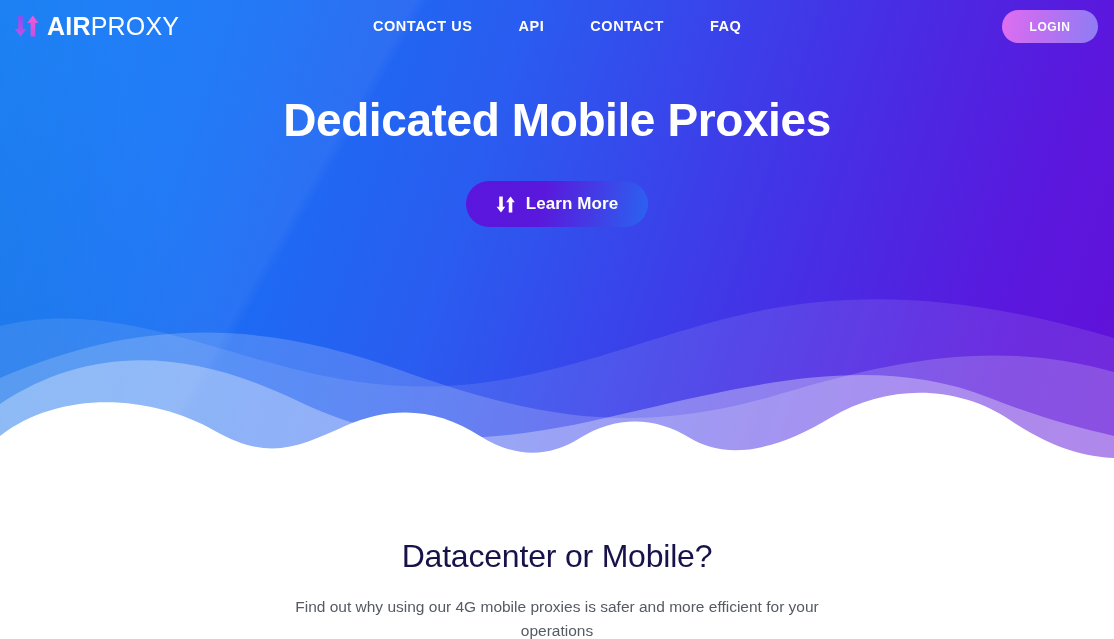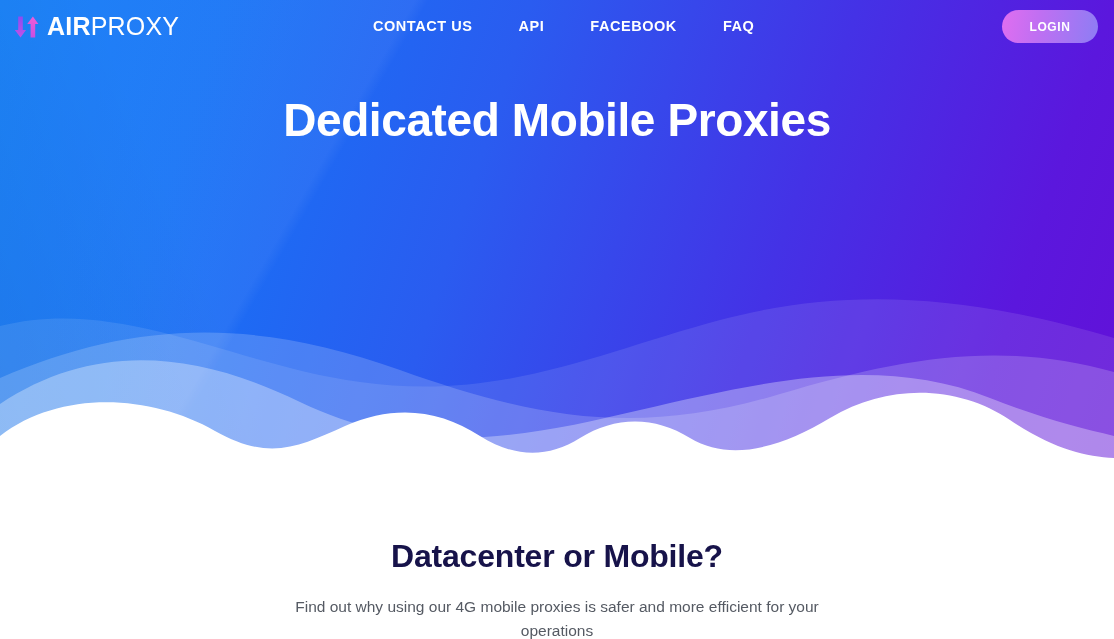--- a/index.html
+++ b/index.html
@@ -37,21 +37,21 @@
   }
 
   
   .navbar {
     position:absolute; top:0; left:0;
     width:1114px; height:53px;
     display:flex; align-items:center;
     z-index:40;
   }
   .logo {
-    display:flex; align-items:flex-end;
+    display:flex; align-items:flex-start;
     margin-left:14px;
     gap:7px;
     cursor:pointer;
   }
   .logo-mark { display:block; }
   .logo-text {
     font-size:25px;
     letter-spacing:0.2px;
     color:#ffffff;
     line-height:1;
@@ -157,21 +157,21 @@
 
   
   .section {
     width:1114px;
     background:#ffffff;
     text-align:center;
     padding-top:72px;
   }
   .section-title {
     font-size:32px;
-    font-weight:700;
+    font-weight:400;
     color:#17134a;
     letter-spacing:-0.2px;
   }
   .section-desc {
     margin:20px auto 0;
     max-width:545px;
     font-size:15.5px;
     line-height:1.58;
     color:#555a63;
     font-weight:400;
@@ -205,31 +205,38 @@
         <path d="M16.6 22.4 h4.6 V9.0 h3.2 L18.9 1.5 L13.2 9.0 h3.4 Z" fill="url(#gUp)"></path>
       </svg>
       <div class="logo-text">
         <span class="bold">AIR</span><span class="light">PROXY</span>
       </div>
     </div>
 
     <div class="nav-links">
       <a class="nav-link" href="#">CONTACT US</a>
       <a class="nav-link" href="#">API</a>
-      <a class="nav-link" href="#">FACEBOOK</a>
+      <a class="nav-link" href="#">CONTACT</a>
       <a class="nav-link" href="#">FAQ</a>
     </div>
 
     <div class="nav-actions">
       <button class="btn-login">LOGIN</button>
     </div>
   </div>
 
   <div class="hero-content">
     <h1 class="hero-title">Dedicated Mobile Proxies</h1>
+    <button class="btn-learn">
+      <svg width="20" height="19" viewBox="0 0 26 24">
+        <path d="M4.2 1.5 h4.6 v13.4 h3.2 L6.5 22.4 L0.8 14.9 h3.4 Z" fill="#ffffff"></path>
+        <path d="M16.6 22.4 h4.6 V9.0 h3.2 L18.9 1.5 L13.2 9.0 h3.4 Z" fill="#ffffff"></path>
+      </svg>
+      <span>Learn More</span>
+    </button>
   </div>
 
   <svg class="waves" viewBox="0 0 1114 180" preserveAspectRatio="none">
 
     <path d="M0,40 C120,10 230,78 360,96 C500,116 600,66 720,34 C840,2 960,6 1114,52 L1114,180 L0,180 Z" fill="rgba(255,255,255,0.10)"></path>
 
     <path d="M0,92 C130,36 250,30 400,84 C540,134 640,150 780,108 C900,72 1000,54 1114,86 L1114,180 L0,180 Z" fill="rgba(255,255,255,0.18)"></path>
 
     <path d="M0,118 C90,58 190,62 300,116 C420,174 530,150 640,124 C760,96 880,68 990,112 C1040,132 1080,142 1114,150 L1114,180 L0,180 Z" fill="rgba(255,255,255,0.32)"></path>
 

